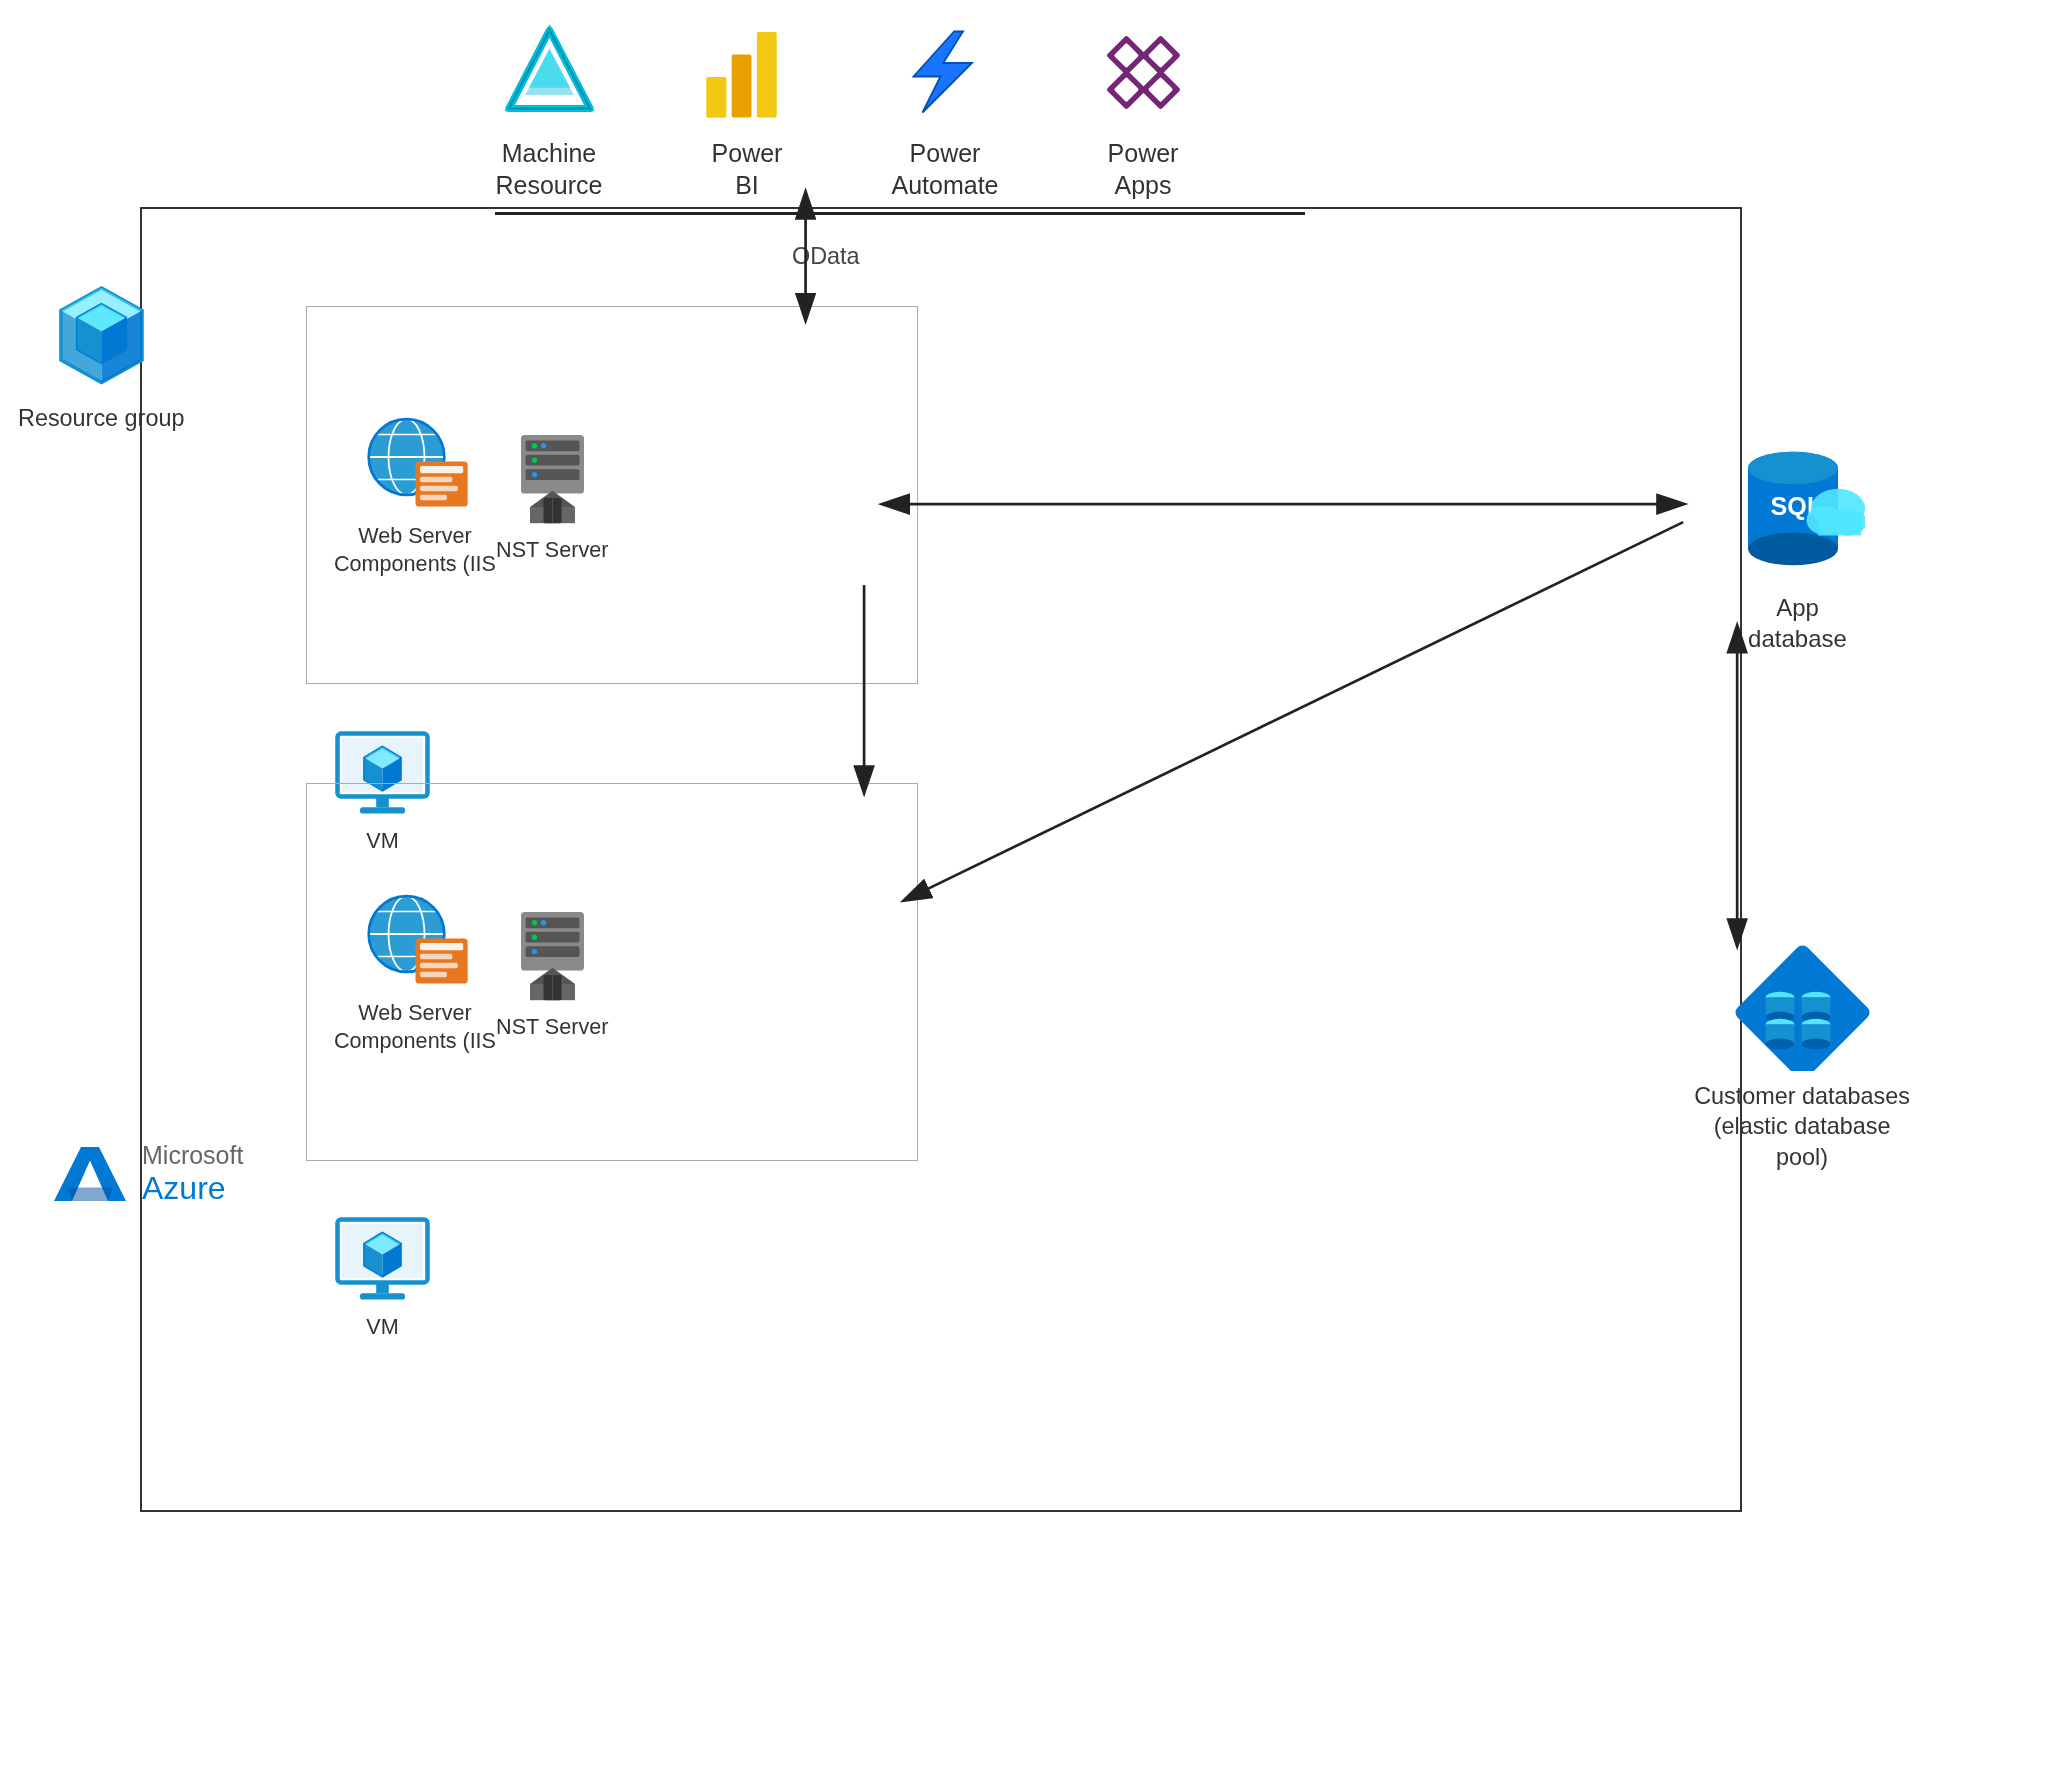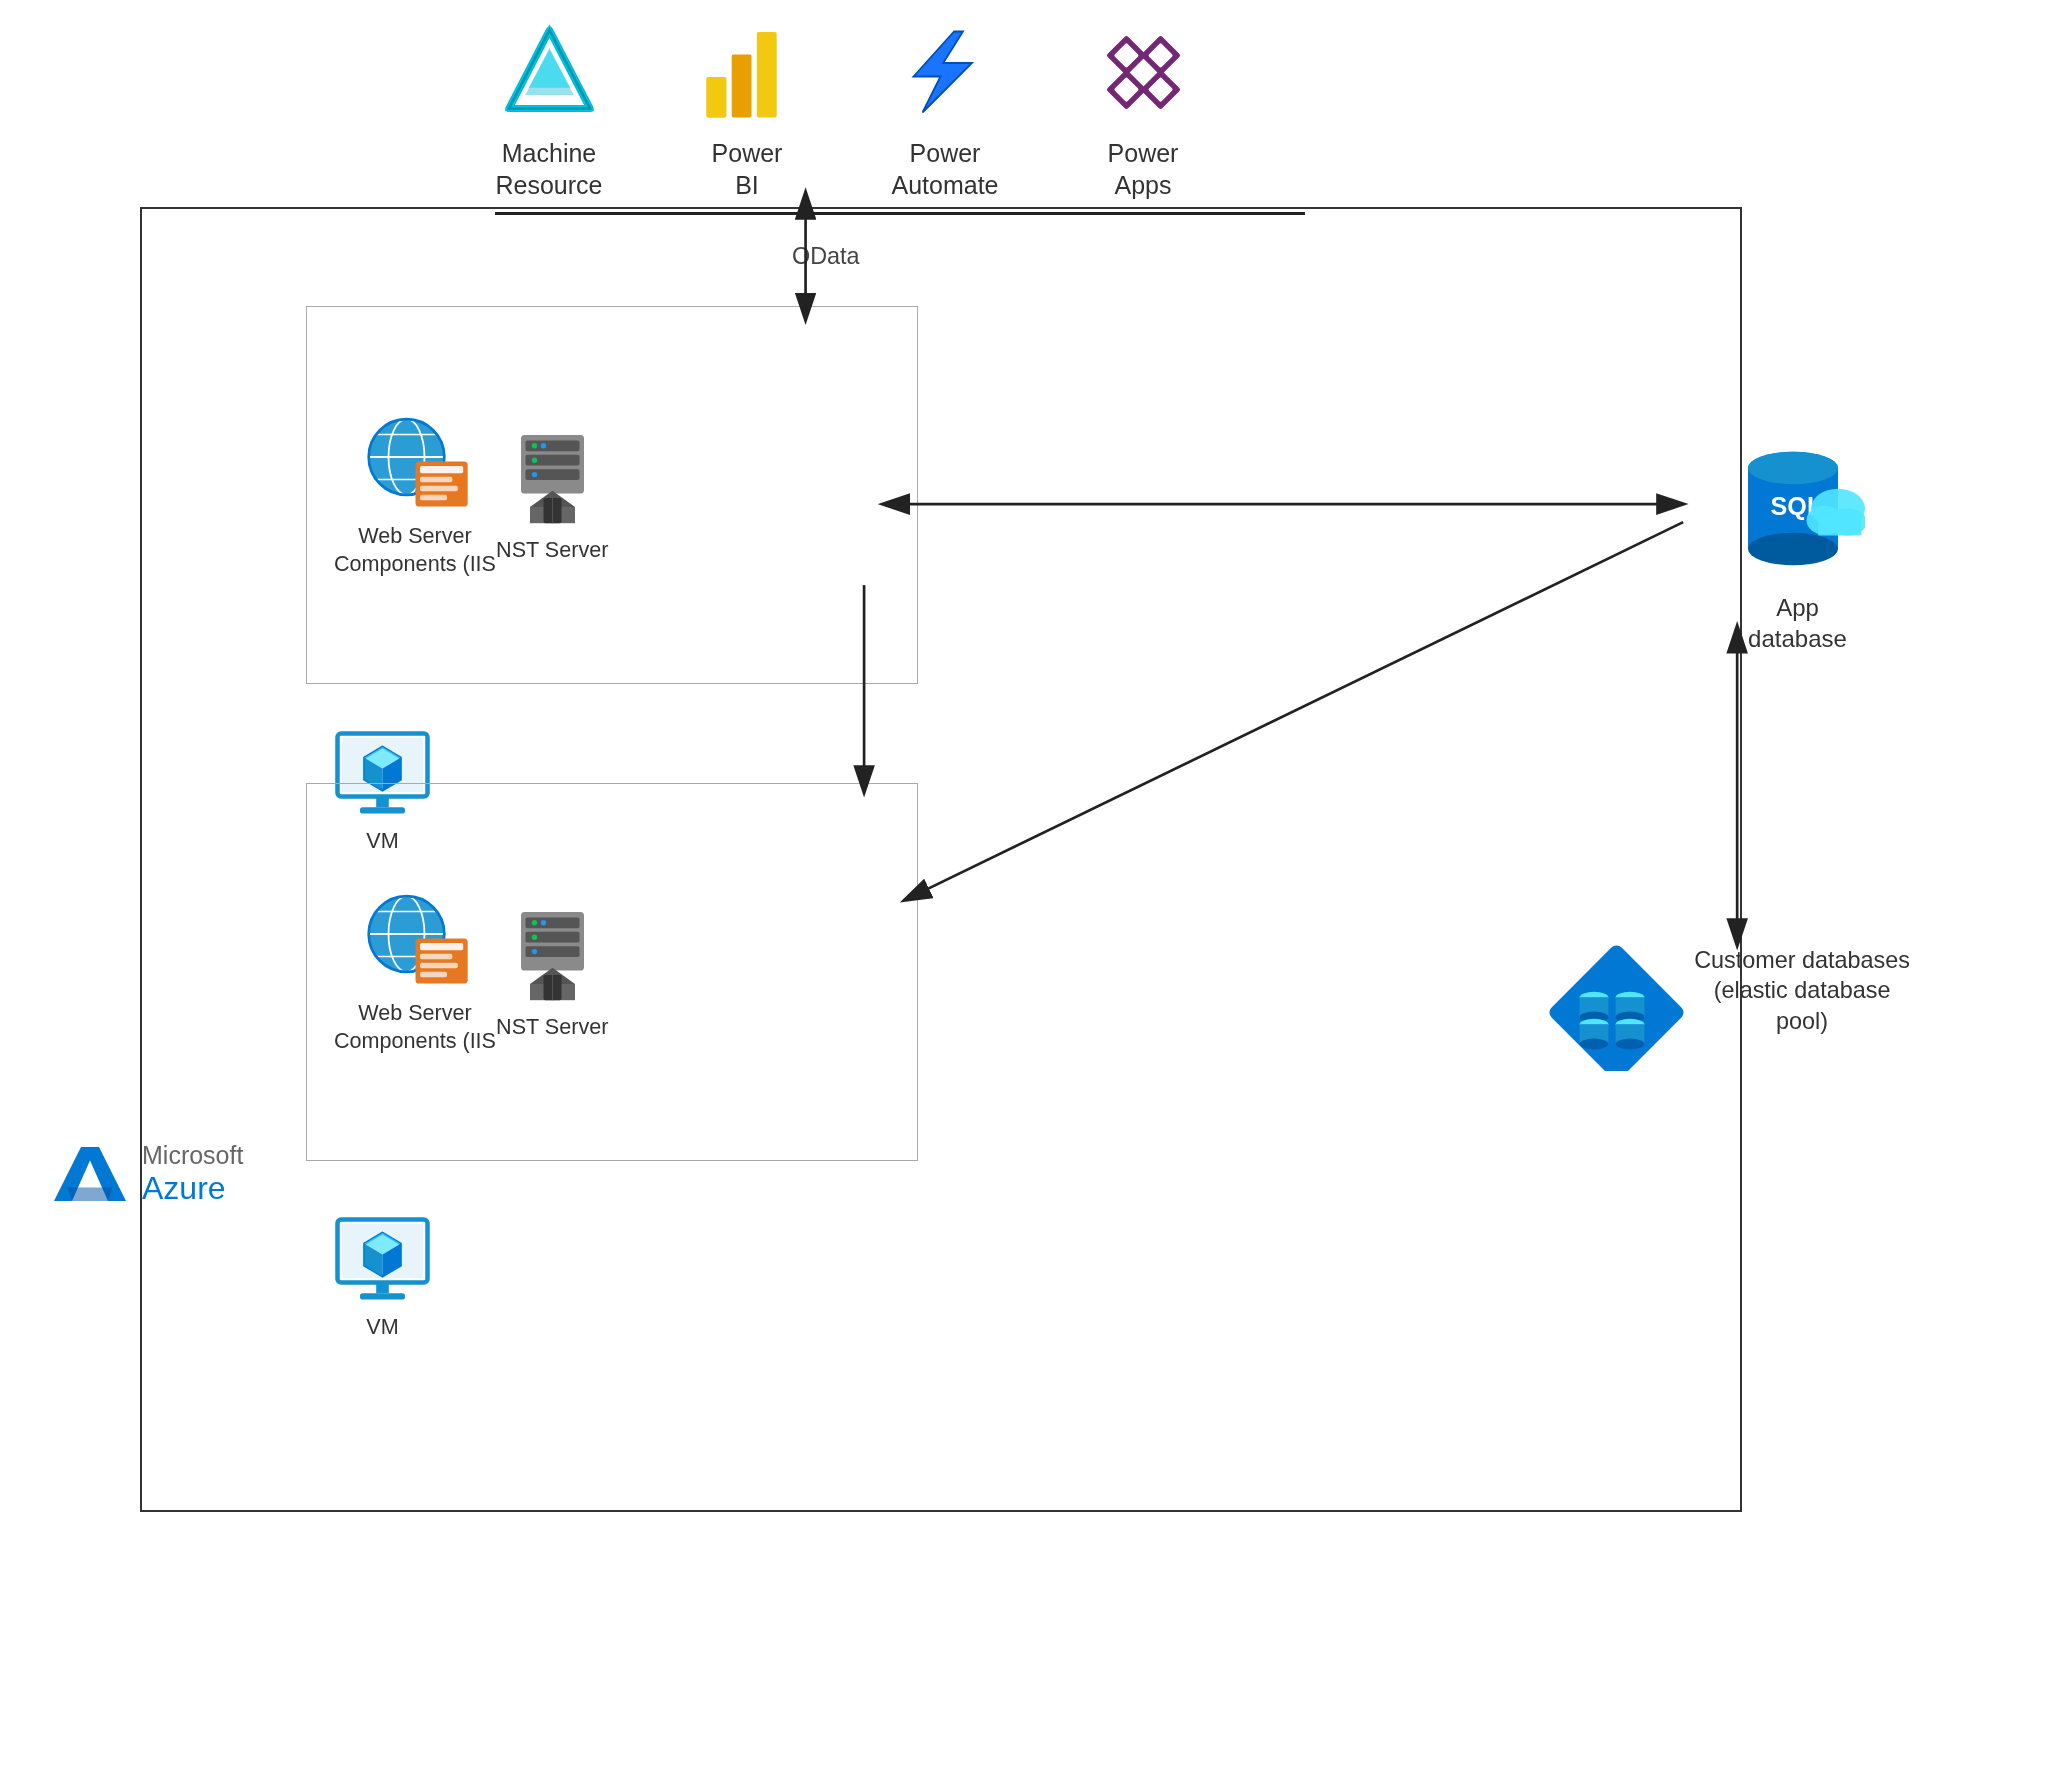--- a/index.html
+++ b/index.html
@@ -204,22 +204,22 @@
       text-align: center;
       line-height: 1.3;
     }
 
     
     .customer-db {
       position: absolute;
       top: 945px;
       right: 153px;
       display: flex;
-      flex-direction: row;
-      align-items: flex-start;
+      flex-direction: column;
+      align-items: center;
       gap: 10px;
     }
 
     .customer-db-label {
       font-size: 23.4px;
       color: #333;
       text-align: center;
       line-height: 1.3;
     }
 
@@ -334,20 +334,37 @@
     </div>
 
   </div>
 
   <div class="top-line"></div>
 
   <div class="odata-label">OData</div>
 
   <div class="resource-group-box"></div>
 
+  <div class="resource-group-label">
+    <div>
+      <svg width="117" height="117" viewBox="0 0 130 130">
+
+        <polygon points="65,10 20,35 20,90 65,115 110,90 110,35" fill="none" stroke="#1591cf" stroke-width="4"></polygon>
+        <polygon points="65,10 20,35 65,60 110,35" fill="#50e6ff" opacity="0.6"></polygon>
+        <polygon points="20,35 20,90 65,115 65,60" fill="#1591cf" opacity="0.8"></polygon>
+        <polygon points="110,35 65,60 65,115 110,90" fill="#0078d4" opacity="0.9"></polygon>
+
+        <polygon points="65,28 38,43 38,78 65,93 92,78 92,43" fill="none" stroke="#0078d4" stroke-width="3"></polygon>
+        <polygon points="65,28 38,43 65,58 92,43" fill="#50e6ff" opacity="0.8"></polygon>
+        <polygon points="38,43 38,78 65,93 65,58" fill="#1591cf"></polygon>
+        <polygon points="92,43 65,58 65,93 92,78" fill="#0078d4"></polygon>
+      </svg>
+    </div>
+    <div class="label-text">Resource group</div>
+  </div>
 
 
   <div class="server-box-top">
     <div class="box-content">
 
       <div class="component-item">
         <div>
           <svg width="117" height="99" viewBox="0 0 130 110">
 
             <circle cx="55" cy="50" r="42" fill="#1591cf" opacity="0.9"></circle>

